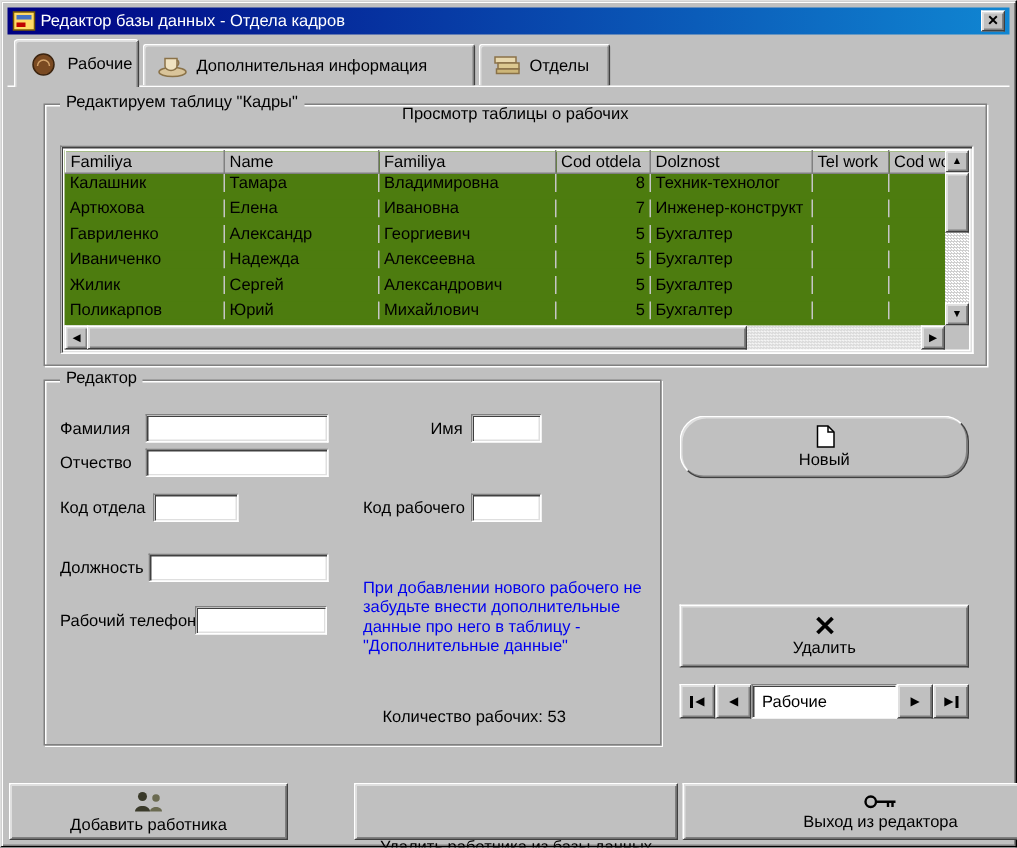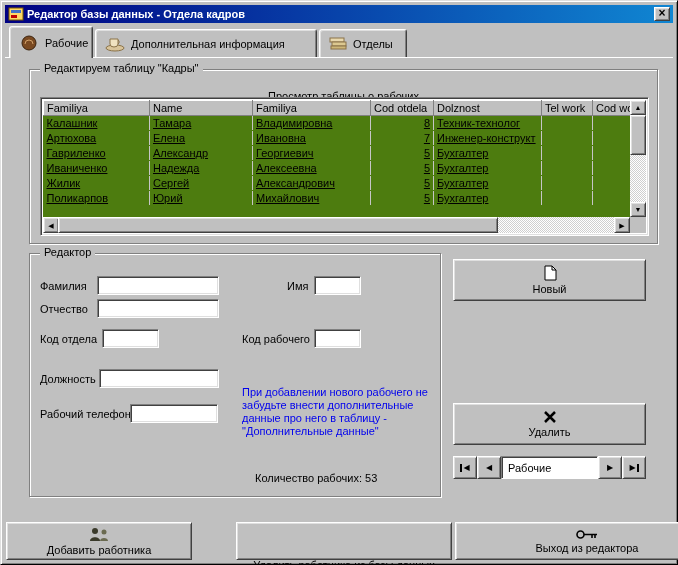--- a/index.html
+++ b/index.html
@@ -10,21 +10,21 @@
   .r3 { background:#c0c0c0; border:1px solid; border-color:#fff #404040 #404040 #fff;
         box-shadow: inset 1px 1px 0 #dfdfdf, inset -1px -1px 0 #808080; }
   .s3 { border:1px solid; border-color:#808080 #fff #fff #808080;
         box-shadow: inset 1px 1px 0 #404040, inset -1px -1px 0 #dfdfdf; }
 
   .win { position:absolute; inset:0; background:#c0c0c0; border:1px solid; border-color:#dfdfdf #000 #000 #dfdfdf;
          box-shadow: inset 1px 1px 0 #fff, inset -1px -1px 0 #808080; }
 
   .titlebar { position:absolute; left:4px; top:4px; right:4px; height:18px;
               background:linear-gradient(90deg,#000082,#1086d2); display:flex; align-items:center; gap:3px; padding:0 3px; }
-  .title-text { color:#fff; font-weight:bold; font-size:11px; flex:1; white-space:nowrap; overflow:hidden; }
+  .title-text { color:#fff; font-weight:normal; font-size:11px; flex:1; white-space:nowrap; overflow:hidden; }
   .closebtn { width:16px; height:14px; display:flex; align-items:center; justify-content:center;
               font-weight:bold; font-size:12px; line-height:10px; padding-bottom:2px; cursor:default; }
 
   
   .tabstrip { position:absolute; left:6px; top:25px; right:4px; height:32px; }
   .pageedge { position:absolute; left:4px; right:4px; top:56px; height:1px; background:#fff; }
   .tab { position:absolute; display:flex; align-items:center; gap:5px; padding:0 8px;
          background:#c0c0c0; border:1px solid; border-color:#fff #404040 #c0c0c0 #fff; border-bottom:0;
          border-radius:3px 3px 0 0; box-shadow: inset 1px 1px 0 #dfdfdf, inset -1px 0 0 #808080; }
   .tab.active { top:0; height:32px; z-index:3; }
@@ -34,22 +34,22 @@
   
   .grp { position:absolute; border:1px solid #808080; box-shadow: inset 1px 1px 0 #fff, 1px 1px 0 #fff; }
   .grp-title { position:absolute; top:-8px; left:10px; background:#c0c0c0; padding:0 4px; white-space:nowrap; }
 
   
   .grid { position:absolute; left:10px; top:27px; width:609px; height:139px; background:#fff; }
   .grid-viewport { position:absolute; left:2px; top:2px; right:18px; bottom:18px; background:#4d7c0f; overflow:hidden; }
   table { border-collapse:collapse; table-layout:fixed; width:591px; }
   th { background:#c0c0c0; border:1px solid; border-color:#fff #808080 #808080 #fff;
        font-weight:normal; text-align:left; padding:0 3px; height:15px; font-size:11px; white-space:nowrap; overflow:hidden; }
-  td { border-right:1px solid #c6c6c6; border-bottom:1px solid #4d7c0f; padding:0 3px; height:15px;
-       font-size:11px; white-space:nowrap; overflow:hidden;text-decoration:underline; }
+  td { border-right:1px solid #c6c6c6; border-bottom:5px solid #4d7c0f; padding:0 3px; height:15px;
+       font-size:11px; white-space:nowrap; overflow:hidden; }
   td.num { text-align:right; }
 
   
   .track { background-image: conic-gradient(#fff 25%, #cfcfcf 25% 50%, #fff 50% 75%, #cfcfcf 75%); background-size:2px 2px; }
   .vsb { position:absolute; top:2px; right:2px; width:16px; bottom:18px; }
   .hsb { position:absolute; left:2px; bottom:2px; height:16px; right:18px; }
   .sbbtn { position:absolute; width:16px; height:15px; display:flex; align-items:center; justify-content:center;
            font-size:7px; line-height:7px; color:#000; }
   .corner { position:absolute; right:2px; bottom:2px; width:16px; height:16px; background:#c0c0c0; }
 
@@ -110,21 +110,21 @@
         <rect x="2" y="2" width="14" height="4" fill="#e8d8ae" stroke="#8a7248"></rect>
         <rect x="4" y="6" width="14" height="4" fill="#dcc890" stroke="#8a7248"></rect>
         <rect x="3" y="10" width="15" height="3" fill="#cdb678" stroke="#8a7248"></rect>
       </svg>
       <span>Отделы</span>
     </div>
   </div>
 
   <div class="grp" style="left:28px; top:68px; width:629px; height:175px;">
     <span class="grp-title">Редактируем таблицу "Кадры"</span>
-    <div style="position:absolute; left:0; right:0; top:20px; text-align:center;">Просмотр таблицы о рабочих</div>
+    <div style="position:absolute; left:0; right:0; top:0; text-align:center;">Просмотр таблицы о рабочих</div>
 
     <div class="grid s3">
       <div class="grid-viewport">
         <table>
             <colgroup>
               <col style="width: 106px;">
               <col style="width: 103px;">
               <col style="width: 118px;">
               <col style="width: 63px;">
               <col style="width: 108px;">
@@ -241,21 +241,21 @@
     <input class="tb" style="left: 100px; top: 150px; width: 88px;">
 
     <div class="note" style="left:212px; top:132px; width:198px;">При добавлении нового рабочего не забудьте внести дополнительные данные про него в таблицу - "Дополнительные данные"</div>
 
     <div class="count" style="left:225px; top:218px;">
       <span>Количество рабочих:</span>
       <span>53</span>
     </div>
   </div>
 
-  <div class="actbtn r3" style="top:258px;">
+  <div class="actbtn r3" style="top:276px;border-radius:17px;">
     <svg width="14" height="16" viewBox="0 0 14 16">
       <path d="M2 1 h7 l4 4 v10 h-11 z" fill="#fff" stroke="#000"></path>
       <path d="M9 1 v4 h4" fill="none" stroke="#000"></path>
     </svg>
     <span>Новый</span>
   </div>
 
 
 
   <div class="actbtn r3" style="top:402px;">

